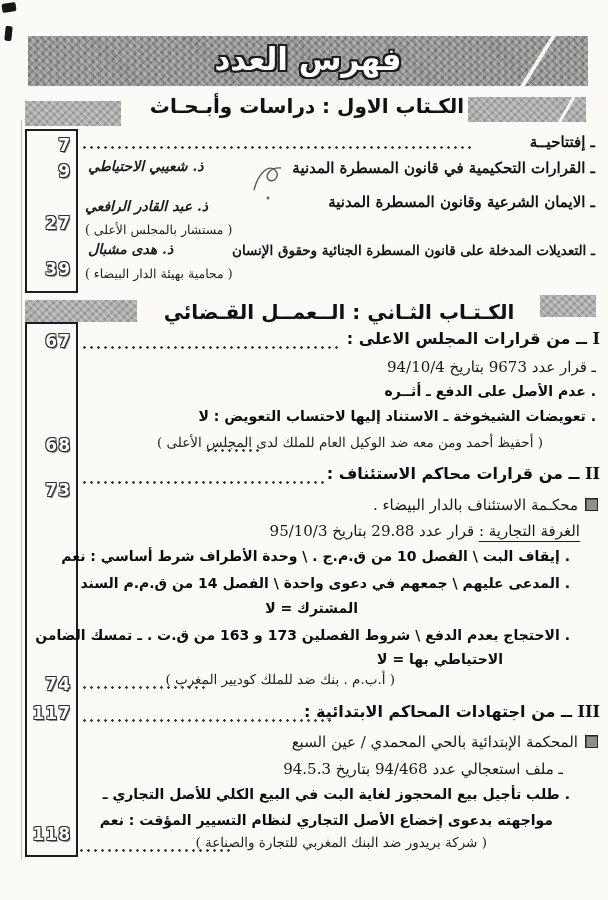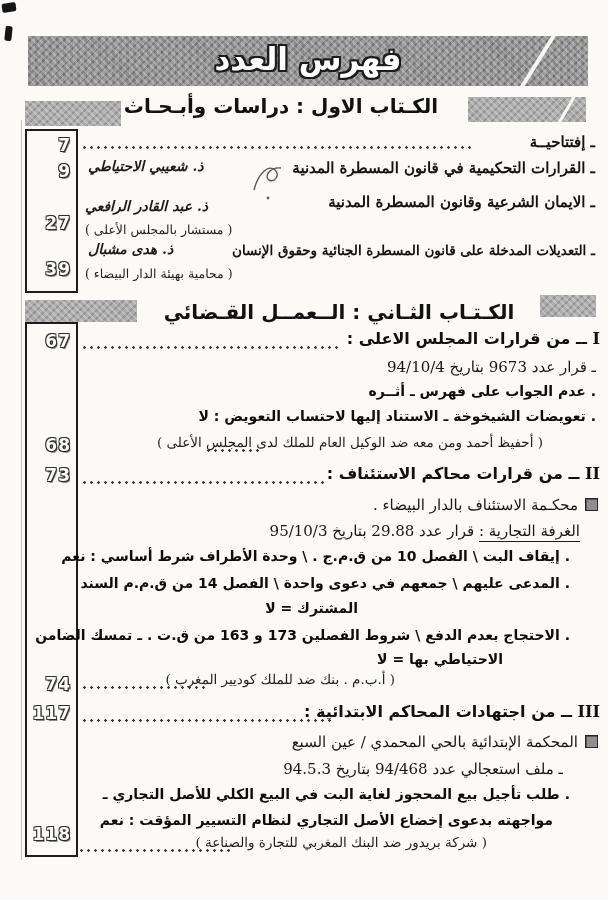--- a/index.html
+++ b/index.html
@@ -84,21 +84,21 @@
   <div class="artifact" style="left:2px;top:3px;width:14px;height:9px;transform:rotate(-8deg);"></div>
   <div class="artifact" style="left:5px;top:26px;width:7px;height:15px;transform:rotate(6deg);"></div>
   <div id="margin-rule"></div>
 
   <div id="banner" class="tex">
     <div class="slash"></div>
     <div id="banner-title">فهرس العدد</div>
   </div>
 
   <div class="hbar tex-light" style="left:25px;top:101px;width:96px;"></div>
-  <div class="book-header" style="left:110px;top:94px;width:342px;">الكـتاب الاول :  دراسات وأبـحـاث</div>
+  <div class="book-header" style="left:136px;top:94px;width:342px;">الكـتاب الاول :  دراسات وأبـحـاث</div>
   <div class="hbar tex-light" style="left:468px;top:97px;width:118px;">
     <div class="slash"></div>
   </div>
 
   <div class="numbox" style="top:129px;height:160px;">
     <div class="pnum" style="top:4px;">7</div>
     <div class="pnum" style="top:30px;">9</div>
     <div class="pnum" style="top:82px;">27</div>
     <div class="pnum" style="top:128px;">39</div>
   </div>
@@ -122,34 +122,34 @@
     <circle cx="20" cy="46" r="1.4" fill="#3c3c3c" opacity="0.8"></circle>
   </svg>
 
   <div class="hbar tex-light" style="left:25px;top:300px;width:112px;height:22px;"></div>
   <div class="book-header" style="left:140px;top:300px;width:398px;">الكـتـاب الثـاني : الــعمــل القـضائي</div>
   <div class="hbar tex-light" style="left:540px;top:295px;width:56px;height:22px;"></div>
 
   <div class="numbox" style="top:322px;height:531px;">
     <div class="pnum" style="top:7px;">67</div>
     <div class="pnum" style="top:111px;">68</div>
-    <div class="pnum" style="top:141px;">73</div>
+    <div class="pnum" style="top:156px;">73</div>
     <div class="pnum" style="top:350px;">74</div>
     <div class="pnum" style="top:379px;">117</div>
     <div class="pnum" style="top:500px;margin-left:7px;">118</div>
   </div>
 
   <div class="line t-section" style="right:8px;top:329px;">
     <span class="t-roman">I</span>
     <span>ــ من قرارات المجلس الاعلى :</span>
   </div>
   <div class="dots" style="left:83px;top:346px;width:257px;"></div>
 
   <div class="line t-reg" style="right:12px;top:358px;">ـ قرار عدد 9673 بتاريخ 94/10/4</div>
-  <div class="line t-bold-item" style="right:12px;top:383px;">. عدم الجواب على فهرس ـ أثــره</div>
+  <div class="line t-bold-item" style="right:12px;top:383px;">. عدم الأصل على الدفع ـ أثــره</div>
   <div class="line t-bold-item" style="right:12px;top:408px;">. تعويضات الشيخوخة ـ الاستناد إليها لاحتساب التعويض : لا</div>
   <div class="line t-ref" style="right:65px;top:434px;">( أحفيظ أحمد ومن معه ضد الوكيل العام للملك لدى المجلس الأعلى )</div>
   <div class="dots" style="left:207px;top:449px;width:56px;"></div>
 
   <div class="line t-section" style="right:8px;top:464px;">
     <span class="t-roman">II</span>
     <span>ــ من قرارات محاكم الاستئناف :</span>
   </div>
   <div class="dots" style="left:83px;top:481px;width:245px;"></div>
 

